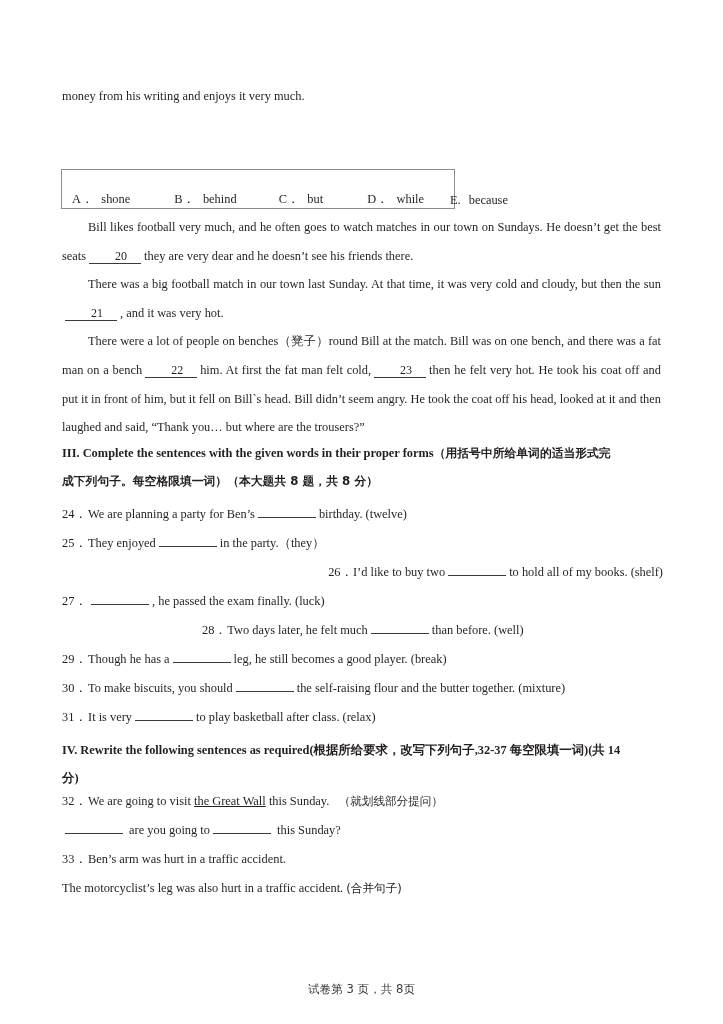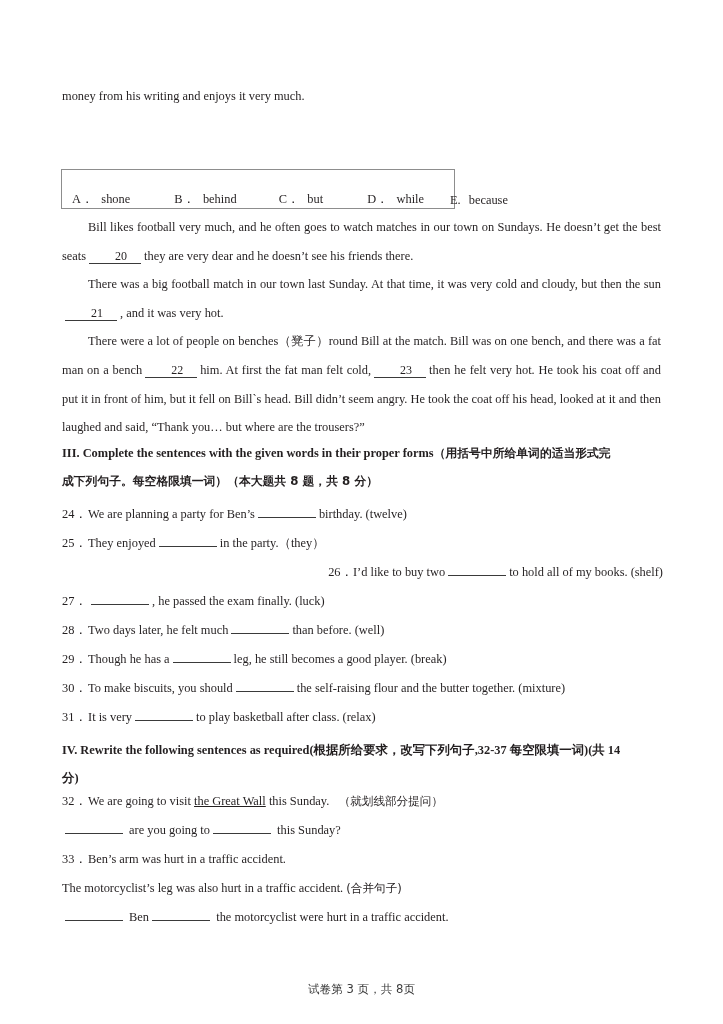--- a/index.html
+++ b/index.html
@@ -170,21 +170,21 @@
   </div>
   <div class="qrow" style="top:529px;">
     <span class="qnum">25．</span><span>They enjoyed</span><span class="blank"></span><span>in the party.（they）</span>
   </div>
   <div class="qrow" style="top:558px;text-align:right;">
     <span class="qnum">26．</span><span>I’d like to buy two</span><span class="blank"></span><span>to hold all of my books. (shelf)</span>
   </div>
   <div class="qrow" style="top:587px;">
     <span class="qnum">27．</span><span></span><span class="blank"></span><span>, he passed the exam finally. (luck)</span>
   </div>
-  <div class="qrow" style="top:616px;">
+  <div class="qrow" style="top:616px;text-align:center;">
     <span class="qnum">28．</span><span>Two days later, he felt much</span><span class="blank"></span><span>than before. (well)</span>
   </div>
   <div class="qrow" style="top:645px;">
     <span class="qnum">29．</span><span>Though he has a</span><span class="blank"></span><span>leg, he still becomes a good player. (break)</span>
   </div>
   <div class="qrow" style="top:674px;">
     <span class="qnum">30．</span><span>To make biscuits, you should</span><span class="blank"></span><span>the self-raising flour and the butter together. (mixture)</span>
   </div>
   <div class="qrow" style="top:703px;">
     <span class="qnum">31．</span><span>It is very</span><span class="blank"></span><span>to play basketball after class. (relax)</span>
@@ -203,19 +203,16 @@
   <div class="qrow" style="top:816px;">
     <span class="blank"></span>&nbsp;<span>are you going to</span><span class="blank"></span>&nbsp;<span>this Sunday?</span>
   </div>
 
   <div class="qrow" style="top:845px;">
     <span class="qnum">33．</span><span>Ben’s arm was hurt in a traffic accident.</span>
   </div>
   <div class="qrow" style="top:874px;">
     <span>The motorcyclist’s leg was also hurt in a traffic accident.</span>&nbsp;<span class="cn">(合并句子)</span>
   </div>
-  <div class="qrow" style="top:903px;">
-    <span class="blank"></span>&nbsp;<span>Ben</span><span class="blank"></span>&nbsp;<span>the motorcyclist were hurt in a traffic accident.</span>
-  </div>
 
   <div class="footer">试卷第 3 页，共 8页</div>
 
 </div>
 
 </body></html>

